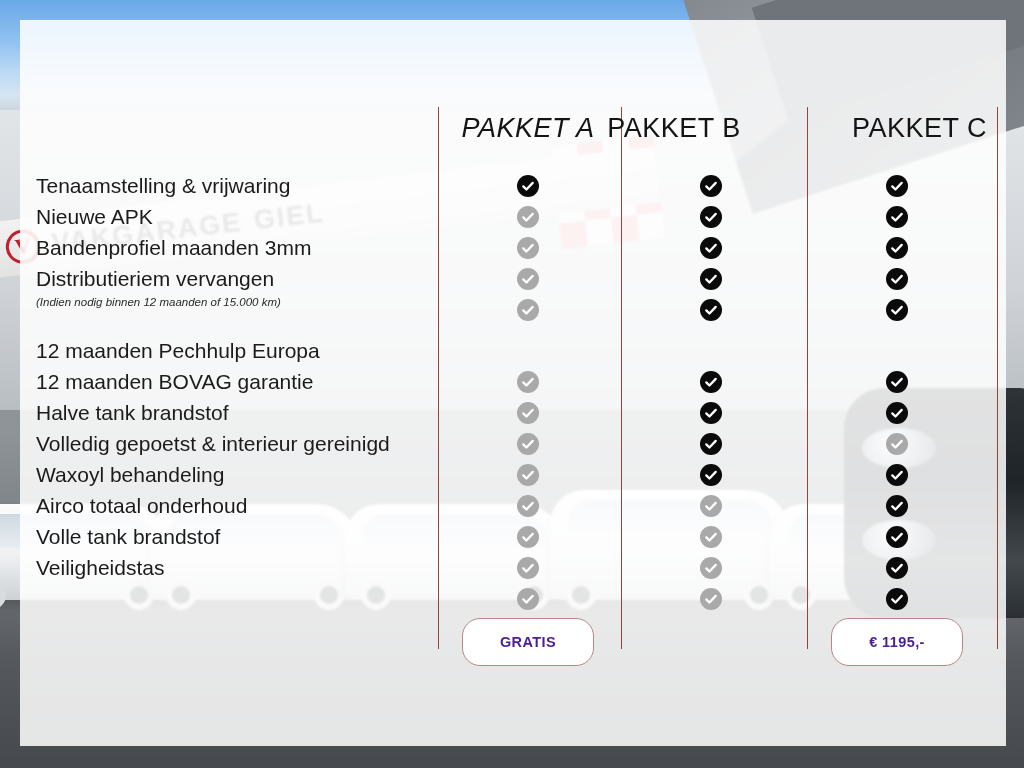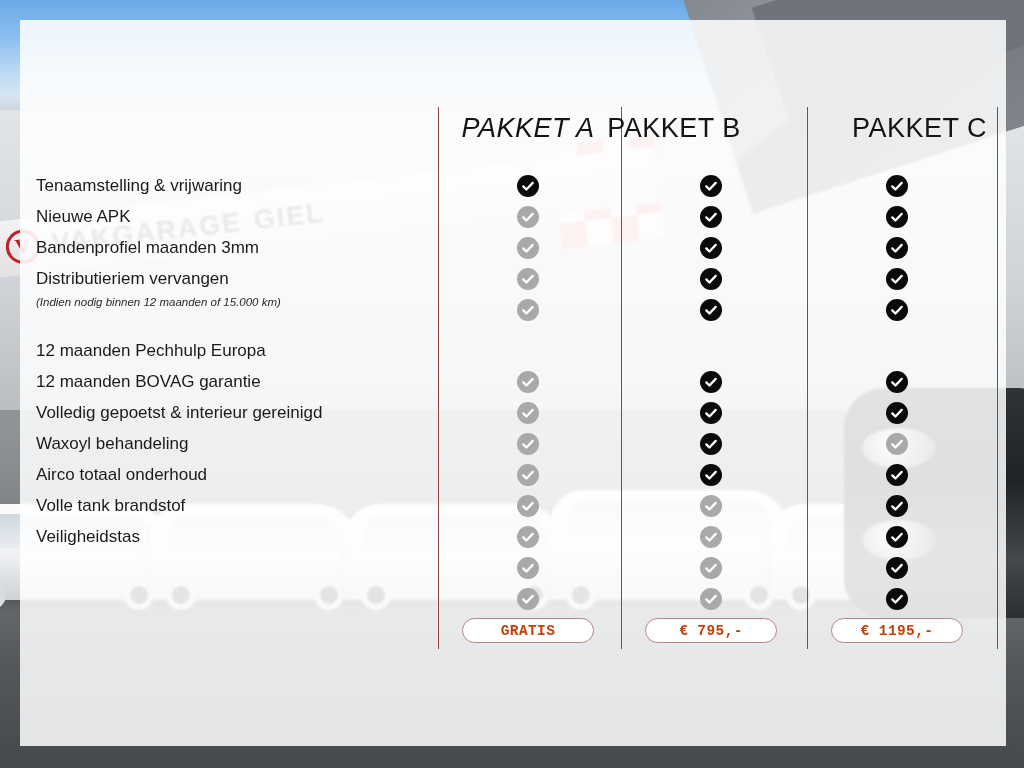--- a/index.html
+++ b/index.html
@@ -142,21 +142,21 @@
     font-weight: 400;
     letter-spacing: .5px;
     color: #141414;
     white-space: nowrap;
   }
 
   
   #features { position: absolute; left: 36px; top: 170px; width: 400px; }
   .feat {
     height: 31px;
-    font-size: 17px;
+    font-size: 21px;
     color: #1b1b1b;
     line-height: 31px;
     white-space: nowrap;
   }
   .feat.note {
     height: 22px;
     line-height: 16px;
     font-size: 11.5px;
     font-style: italic;
     color: #2a2a2a;
@@ -175,29 +175,28 @@
   }
   .chk svg { width: 14px; height: 14px; display: block; }
   .chk.on  { background: #0a0a0a; }
   .chk.off { background: #a9a9a9; }
   .chk.on svg path, .chk.off svg path { stroke: #ffffff; }
 
   
   .price {
     position: absolute;
     top: 618px;
-    width: 132px; height: 25px;
+    width: 132px; height: 48px;
     margin-left: 24px;
     border: 1.4px solid #b58686;
     border-radius: 18px;
     background: #ffffff;
     display: flex; align-items: center; justify-content: center;
     font-size: 14.5px; font-weight: 700; letter-spacing: .4px;
-    color: #c2410c;
-    font-family: Liberation Mono, monospace;
+    color: #4c1d95;
   }
 </style>
 </head>
 <body>
 
 <div id="backdrop">
   <div id="bd-facade"></div>
   <div id="bd-roof"></div>
   <div id="bd-roof2"></div>
 
@@ -258,20 +257,21 @@
 
   <div id="features">
       <div class="feat">Tenaamstelling &amp; vrijwaring</div>
       <div class="feat">Nieuwe APK</div>
       <div class="feat">Bandenprofiel maanden 3mm</div>
       <div class="feat">Distributieriem vervangen</div>
       <div class="feat note">(Indien nodig binnen 12 maanden of 15.000 km)</div>
       <div class="group-gap"></div>
       <div class="feat">12 maanden Pechhulp Europa</div>
       <div class="feat">12 maanden BOVAG garantie</div>
+      <div class="feat">Halve tank brandstof</div>
       <div class="feat">Volledig gepoetst &amp; interieur gereinigd</div>
       <div class="feat">Waxoyl behandeling</div>
       <div class="feat">Airco totaal onderhoud</div>
       <div class="feat">Volle tank brandstof</div>
       <div class="feat">Veiligheidstas</div>
     </div>
 
   <div class="checkcol" id="col-a" style="left:438px; top:170px;">
       <div class="cell">
         <span class="chk on">
@@ -552,15 +552,14 @@
       <div class="cell">
         <span class="chk on">
           <svg viewBox="0 0 16 16">
             <path d="M2.6 8.4 L6.2 12 L13.4 4.4" fill="none" stroke="#fff" stroke-width="2.6" stroke-linecap="round" stroke-linejoin="round"></path>
           </svg>
         </span>
       </div>
     </div>
 
   <div class="price" style="left:438px;">GRATIS</div>
-  <div class="price" style="left:621px;">€ 795,-</div>
   <div class="price" style="left:807px;">€ 1195,-</div>
 </div>
 
 </body></html>

